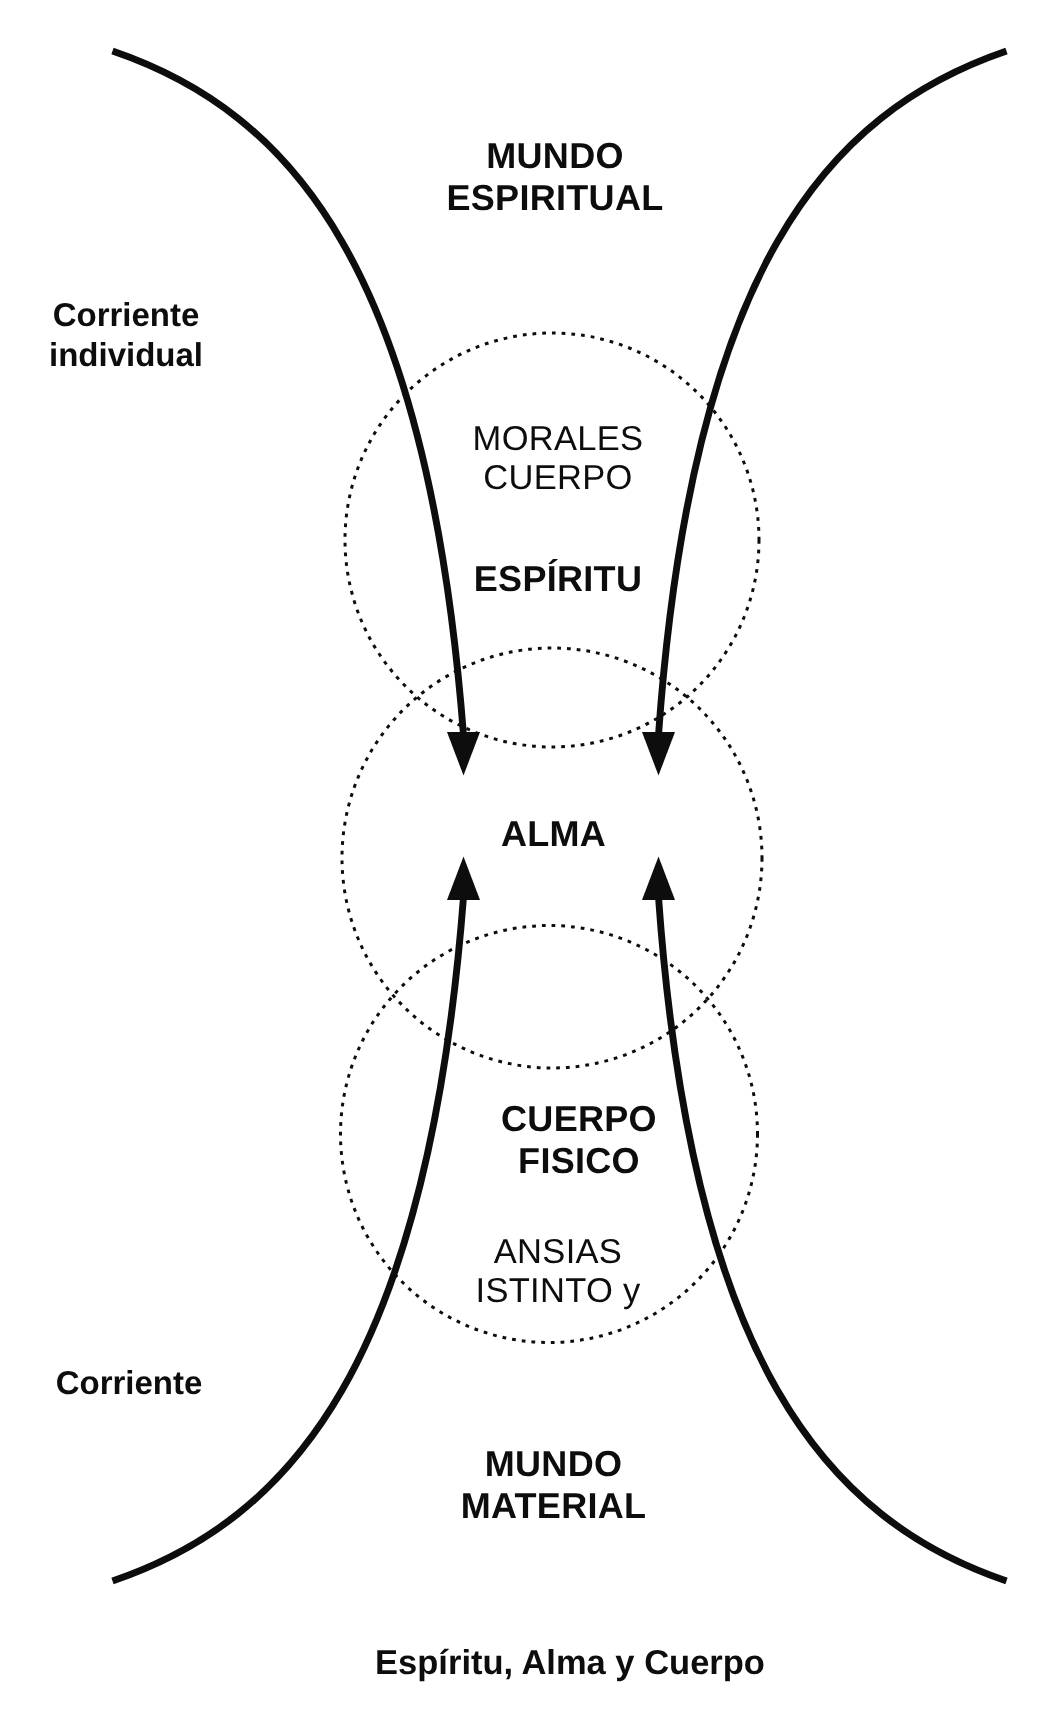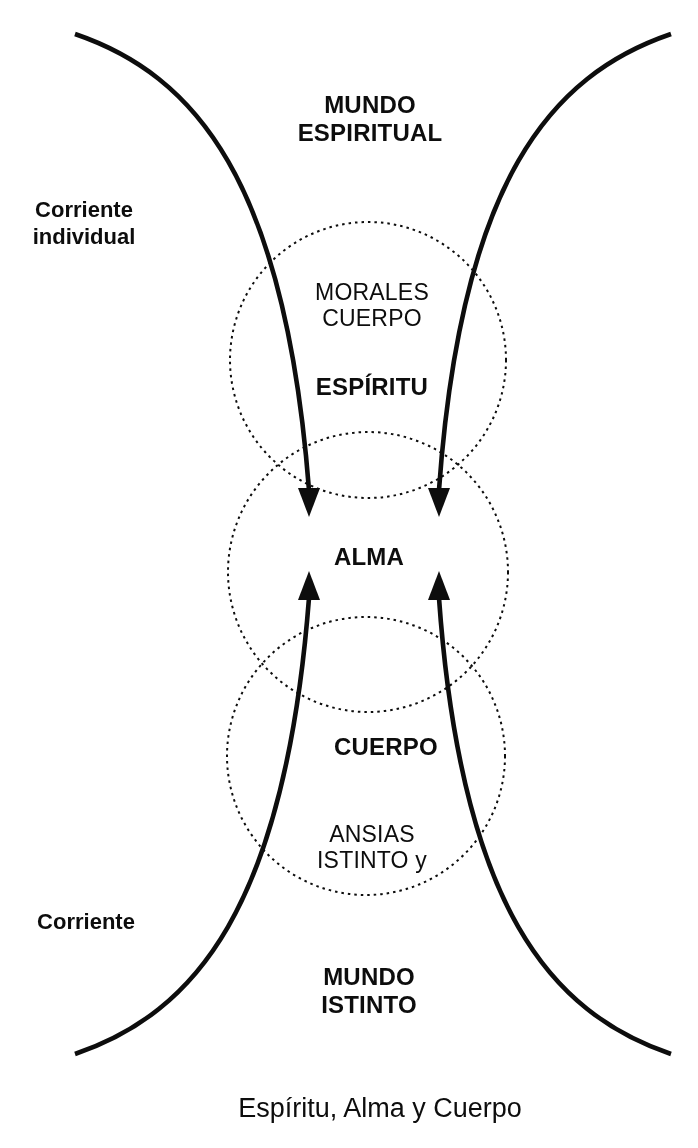--- a/index.html
+++ b/index.html
@@ -39,22 +39,22 @@
     font-size: 23px;
     line-height: 26px;
     letter-spacing: 0.2px;
   }
   .current-label {
     font-weight: bold;
     font-size: 22px;
     line-height: 27px;
   }
   .caption-label {
-    font-weight: normal;
-    font-size: 27px;
+    font-weight: bold;
+    font-size: 23px;
     line-height: 32px;
   }
 </style>
 </head>
 <body>
 
 <div class="diagram">
 
   <svg width="698" height="1148" viewBox="0 0 698 1148">
 
@@ -89,31 +89,32 @@
     <span class="line">MORALES</span>
     <span class="line">CUERPO</span>
   </div>
 
   <div class="label bold-label" style="left:222px; top:373px; width:300px;">ESPÍRITU</div>
 
   <div class="label bold-label" style="left:219px; top:531px; width:300px;margin-top:12px;">ALMA</div>
 
   <div class="label bold-label" style="left:236px; top:733px; width:300px;">
     <span class="line">CUERPO</span>
+    <span class="line">FISICO</span>
   </div>
 
   <div class="label reg-upper-label" style="left:222px; top:821px; width:300px;">
     <span class="line">ANSIAS</span>
     <span class="line">ISTINTO y</span>
   </div>
 
   <div class="label current-label" style="left:6px; top:908px; width:160px;">
     <span class="line">Corriente</span>
   </div>
 
   <div class="label bold-label" style="left:219px; top:963px; width:300px;">
     <span class="line">MUNDO</span>
-    <span class="line">ISTINTO</span>
+    <span class="line">MATERIAL</span>
   </div>
 
   <div class="label caption-label" style="left:230px; top:1092px; width:300px;">Espíritu, Alma y Cuerpo</div>
 
 </div>
 
 </body></html>

